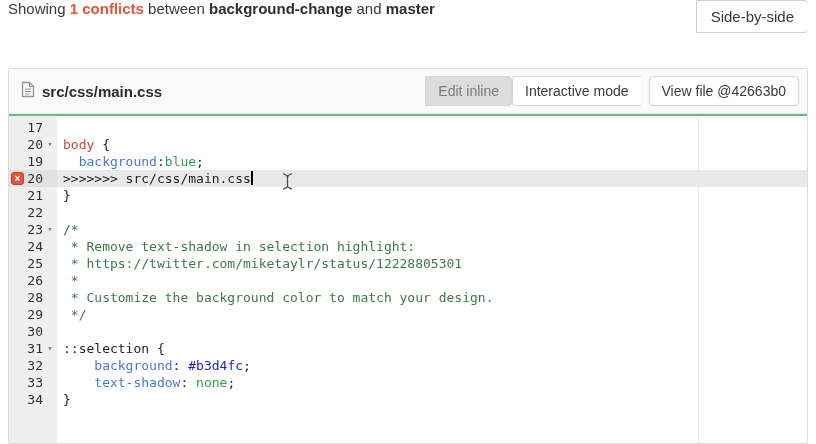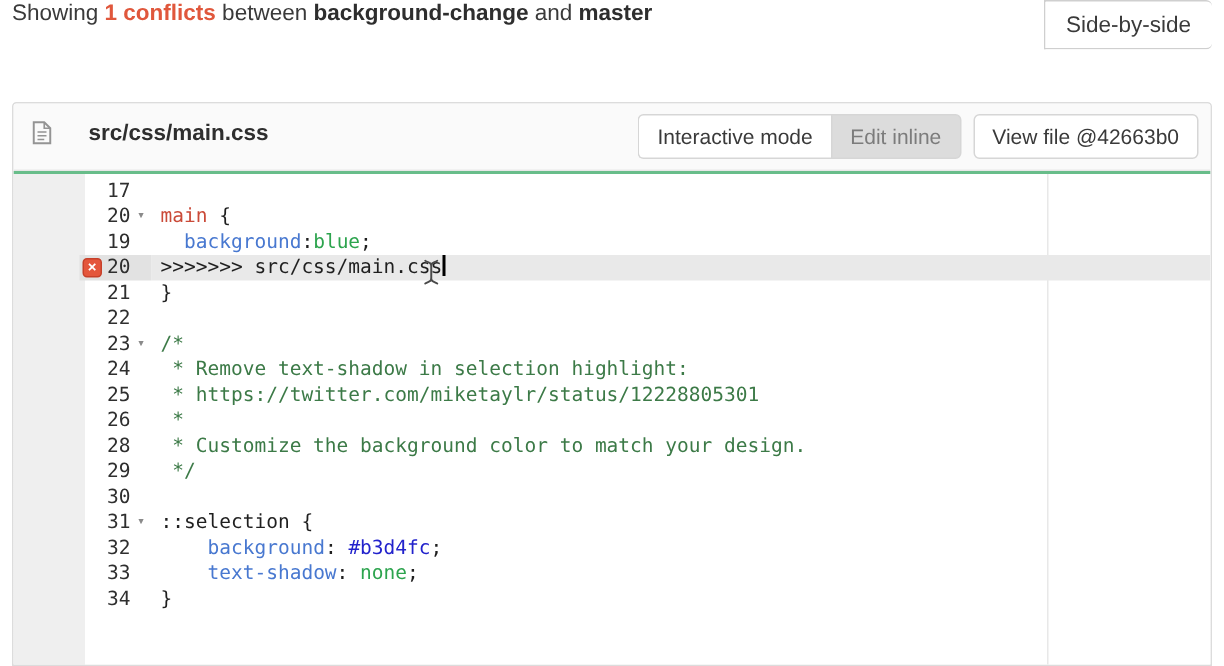--- a/index.html
+++ b/index.html
@@ -19,35 +19,35 @@
     font-family:"Liberation Sans", sans-serif; }
   .toggle-btn:first-child { border-radius:4px 0 0 4px; border-right:none; }
   .toggle-btn:last-child { border-radius:0 4px 4px 0; }
   .toggle-btn.active { background:#e9e9e9; color:#5a5a5a; }
 
   
   .file-panel { margin:0 8px; border:1px solid #dcdcdc;
     border-radius:3px 3px 0 0; height:376px; overflow:hidden; background:#fff; }
   .panel-header { height:45px; background:#fafafa; border-bottom:1px solid #e7e7e7;
     display:flex; align-items:center; padding:0 8px 0 12px; }
-  .file-title { display:flex; align-items:flex-start; gap:24px; flex:1; }
+  .file-title { display:flex; align-items:center; gap:7px; flex:1; }
   .file-name { font-size:15px; font-weight:700; color:#2e2e2e; }
   .header-actions { display:flex; align-items:center; }
   .hdr-btn { font-size:14px; color:#3a3a3a; background:#fff;
     border:1px solid #d6d6d6; padding:6px 12px; cursor:pointer;
     font-family:"Liberation Sans", sans-serif; }
   .seg-left { border-radius:4px 0 0 4px; border-right:none; }
   .seg-right { border-radius:0 4px 4px 0; }
   .hdr-btn.active { background:#dcdcdc; color:#7c7c7c; }
   .view-file-btn { border-radius:4px; margin-left:8px; }
 
   
   .editor { position:relative; height:330px; border-top:2px solid var(--accent-green);
     background:linear-gradient(to right, var(--gutter-bg) 48px, #ffffff 48px);
-    overflow:hidden; cursor:text;padding-left:44px; }
+    overflow:hidden; cursor:text; }
   .print-margin { position:absolute; left:689px; top:0; bottom:0; width:1px;
     background:var(--print-margin); z-index:0; pointer-events:none; }
   .editor-lines { position:relative; z-index:1; margin-top:-14px; }
   .row { display:flex; height:17px; line-height:17px;
     font-family:"DejaVu Sans Mono","Liberation Mono",monospace; font-size:13px; }
   .gutter-cell { position:relative; width:48px; display:flex; flex:none;
     color:#2f2f2f; }
   .gutter-cell .num { flex:1; text-align:right; }
   .gutter-cell .fold { width:14px; text-align:center; font-size:9px;
     color:#8a8a8a; cursor:pointer; }
@@ -93,22 +93,22 @@
       <span>
         <svg width="14" height="17" viewBox="0 0 14 17">
           <path d="M1.5 1.5 h7 l4 4 v10 h-11 z" fill="none" stroke="#949494" stroke-width="1.3"></path>
           <path d="M8.5 1.5 v4 h4" fill="none" stroke="#949494" stroke-width="1.1"></path>
           <path d="M4 8 h6 M4 10.5 h6 M4 13 h4.5" stroke="#949494" stroke-width="1.1"></path>
         </svg>
       </span>
       <span class="file-name">src/css/main.css</span>
     </div>
     <div class="header-actions">
+      <button class="hdr-btn seg-right active">Edit inline</button>
       <button class="hdr-btn seg-left">Interactive mode</button>
-      <button class="hdr-btn seg-right active">Edit inline</button>
       <button class="hdr-btn view-file-btn">View file @42663b0</button>
     </div>
   </div>
 
   <div class="editor">
     <div class="print-margin"></div>
     <div class="editor-lines">
         <div class="row">
           <div class="gutter-cell">
             <span class="num">16</span>
@@ -121,21 +121,21 @@
             <span class="num">17</span>
             <span class="fold"></span>
           </div>
           <div class="code-cell"></div>
         </div>
         <div class="row">
           <div class="gutter-cell">
             <span class="num">20</span>
             <span class="fold">▾</span>
           </div>
-          <div class="code-cell"><span class="tok-tag">main</span><span class="tok-plain"> {</span></div>
+          <div class="code-cell"><span class="tok-tag">body</span><span class="tok-plain"> {</span></div>
         </div>
         <div class="row">
           <div class="gutter-cell">
             <span class="num">19</span>
             <span class="fold"></span>
           </div>
           <div class="code-cell"><span class="tok-plain">  </span><span class="tok-prop">background</span><span class="tok-plain">:</span><span class="tok-val">blue</span><span class="tok-plain">;</span></div>
         </div>
         <div class="row active">
           <div class="gutter-cell">

